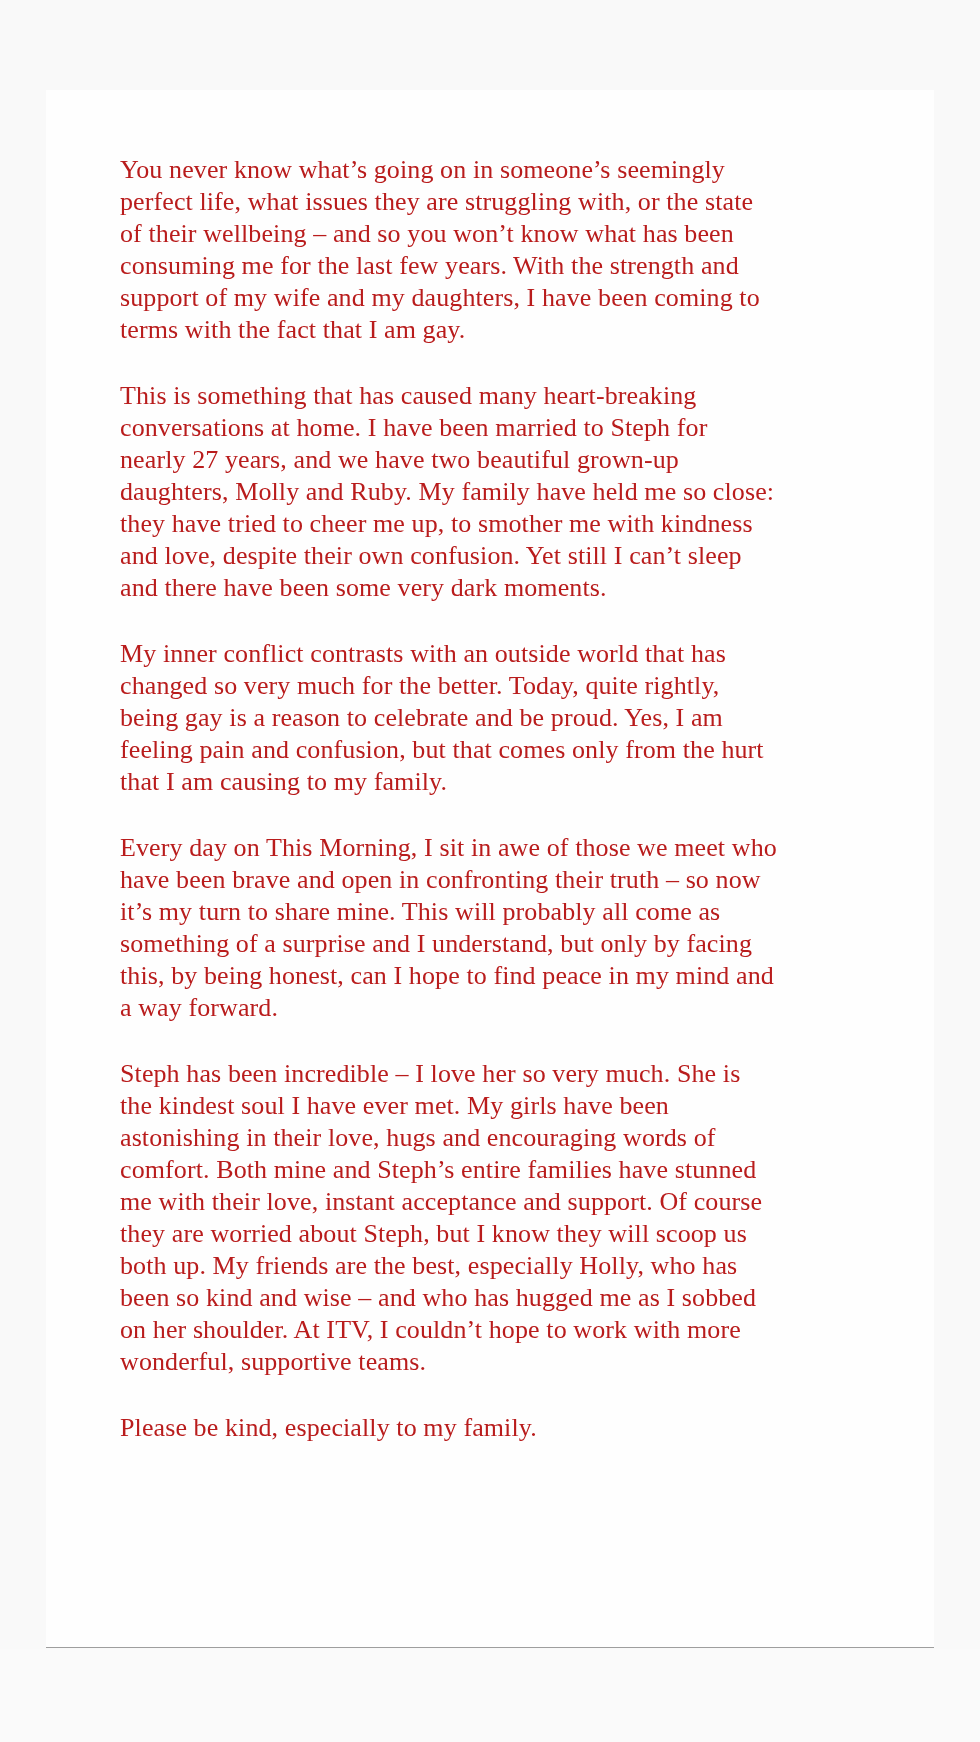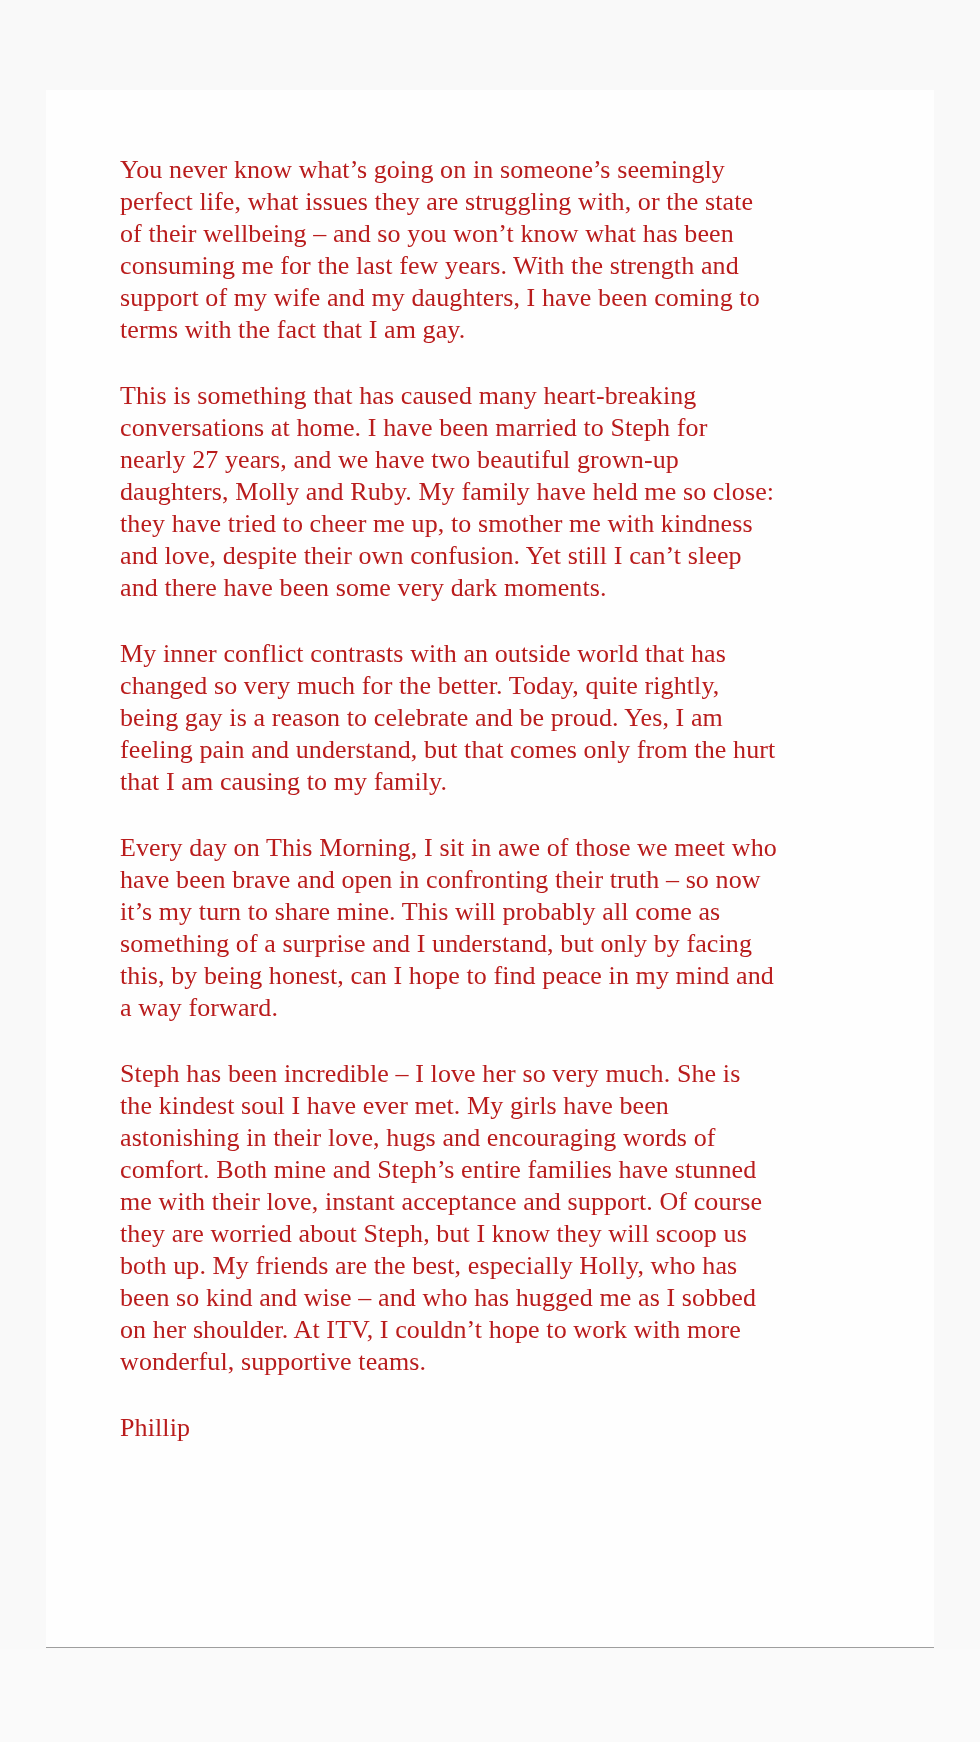--- a/index.html
+++ b/index.html
@@ -59,35 +59,35 @@
       <p>This is something that has caused many heart-breaking
 conversations at home. I have been married to Steph for
 nearly 27 years, and we have two beautiful grown-up
 daughters, Molly and Ruby. My family have held me so close:
 they have tried to cheer me up, to smother me with kindness
 and love, despite their own confusion. Yet still I can’t sleep
 and there have been some very dark moments.</p>
       <p>My inner conflict contrasts with an outside world that has
 changed so very much for the better. Today, quite rightly,
 being gay is a reason to celebrate and be proud. Yes, I am
-feeling pain and understand, but that comes only from the hurt
+feeling pain and confusion, but that comes only from the hurt
 that I am causing to my family.</p>
       <p>Every day on This Morning, I sit in awe of those we meet who
 have been brave and open in confronting their truth – so now
 it’s my turn to share mine. This will probably all come as
 something of a surprise and I understand, but only by facing
 this, by being honest, can I hope to find peace in my mind and
 a way forward.</p>
       <p>Steph has been incredible – I love her so very much. She is
 the kindest soul I have ever met. My girls have been
 astonishing in their love, hugs and encouraging words of
 comfort. Both mine and Steph’s entire families have stunned
 me with their love, instant acceptance and support. Of course
 they are worried about Steph, but I know they will scoop us
 both up. My friends are the best, especially Holly, who has
 been so kind and wise – and who has hugged me as I sobbed
 on her shoulder. At ITV, I couldn’t hope to work with more
 wonderful, supportive teams.</p>
-      <p>Phillip</p>
+      <p>Please be kind, especially to my family.</p>
     </div>
   </div>
   <div class="footer-area"></div>
 </div>
 
 </body></html>

